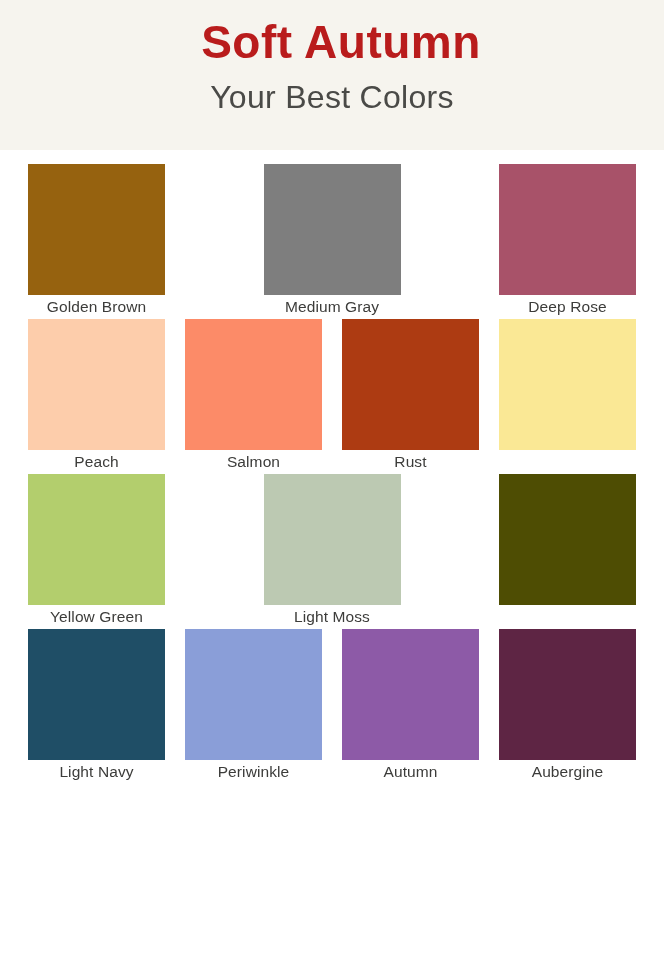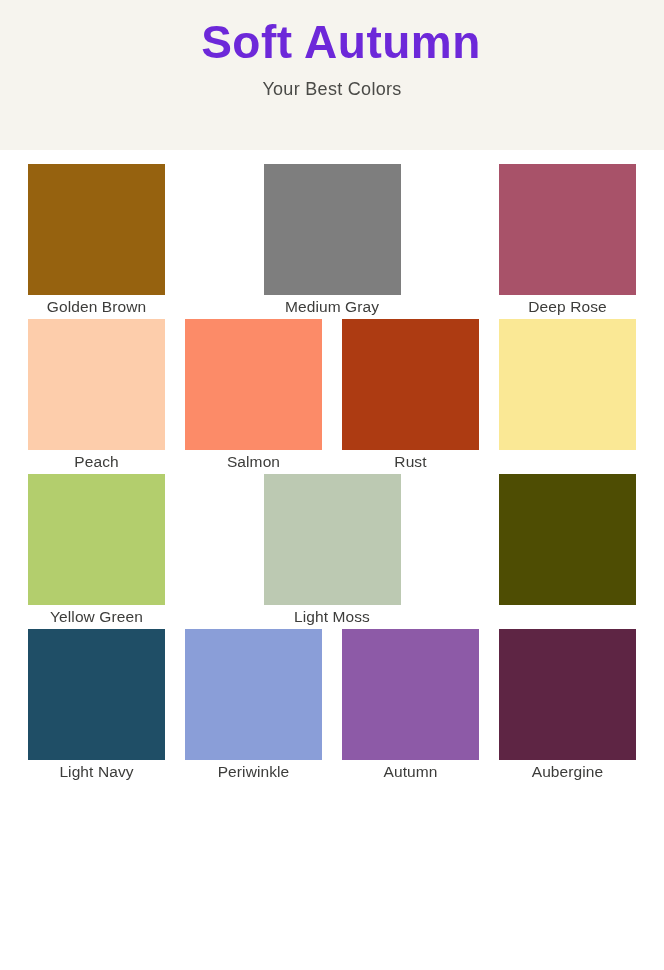--- a/index.html
+++ b/index.html
@@ -33,21 +33,21 @@
   .title {
     font-size: 46px;
     font-weight: bold;
     color: #3b3b38;
     letter-spacing: 0.5px;
     line-height: 1.05;
     margin: 0;
     padding: 0 10px;
   }
   .subtitle {
-    font-size: 18px;
+    font-size: 32px;
     font-weight: normal;
     color: #4a4a47;
     letter-spacing: 0.3px;
     margin: 0;
     padding-top: 13px;
   }
   .grid {
     flex: 1 1 auto;
     padding: 14px 28px 8px 28px;
     box-sizing: border-box;
@@ -82,21 +82,21 @@
     white-space: nowrap;
     letter-spacing: 0.1px;
   }
 </style>
 </head>
 <body>
 
 <div class="page">
 
   <div class="header" style="background-color: rgb(246, 244, 238);">
-    <h1 class="title" style="color: #6d28d9; padding-left: 28px;">Soft Autumn</h1>
+    <h1 class="title" style="color: #b91c1c; padding-left: 28px;">Soft Autumn</h1>
     <h2 class="subtitle">Your Best Colors</h2>
   </div>
 
   <div class="grid">
 
     <div class="row">
       <div class="cell">
         <div class="swatch" style="background-color: rgb(150, 98, 15);"></div>
         <div class="swatch-label">Golden Brown</div>
       </div>

